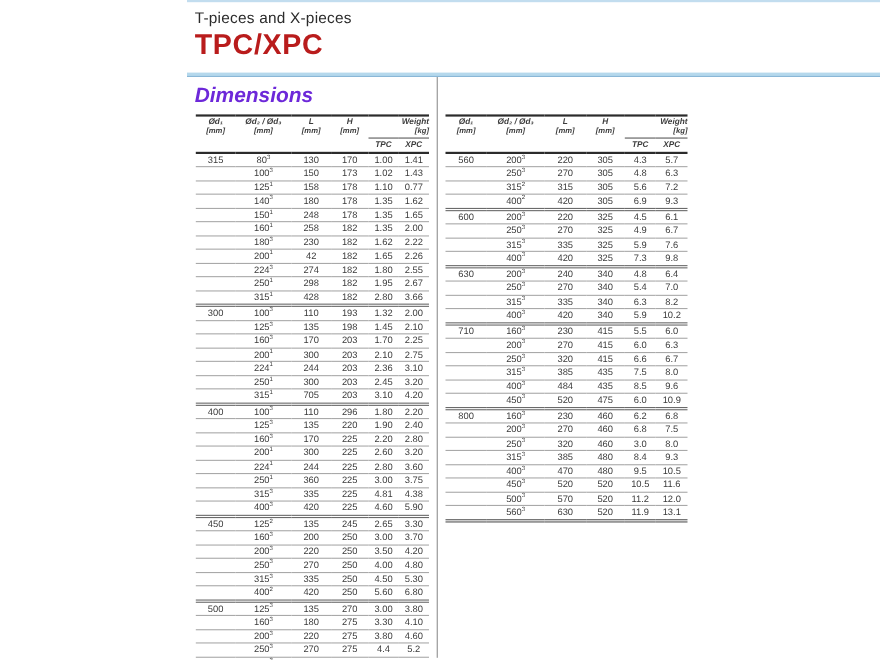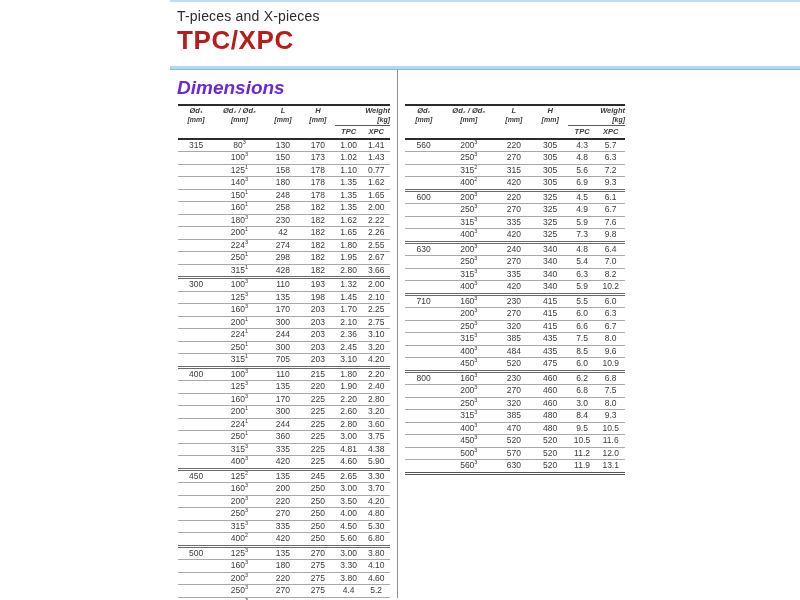--- a/index.html
+++ b/index.html
@@ -241,21 +241,21 @@
           <td class="cell-d2">315<sup>1</sup></td>
           <td class="cell-l">705</td>
           <td class="cell-h">203</td>
           <td class="cell-tpc">3.10</td>
           <td class="cell-xpc">4.20</td>
         </tr>
         <tr class="group-start">
           <td class="cell-d1">400</td>
           <td class="cell-d2">100<sup>3</sup></td>
           <td class="cell-l">110</td>
-          <td class="cell-h">215</td>
+          <td class="cell-h">296</td>
           <td class="cell-tpc">1.80</td>
           <td class="cell-xpc">2.20</td>
         </tr>
         <tr>
           <td class="cell-d1"></td>
           <td class="cell-d2">125<sup>3</sup></td>
           <td class="cell-l">135</td>
           <td class="cell-h">220</td>
           <td class="cell-tpc">1.90</td>
           <td class="cell-xpc">2.40</td>

